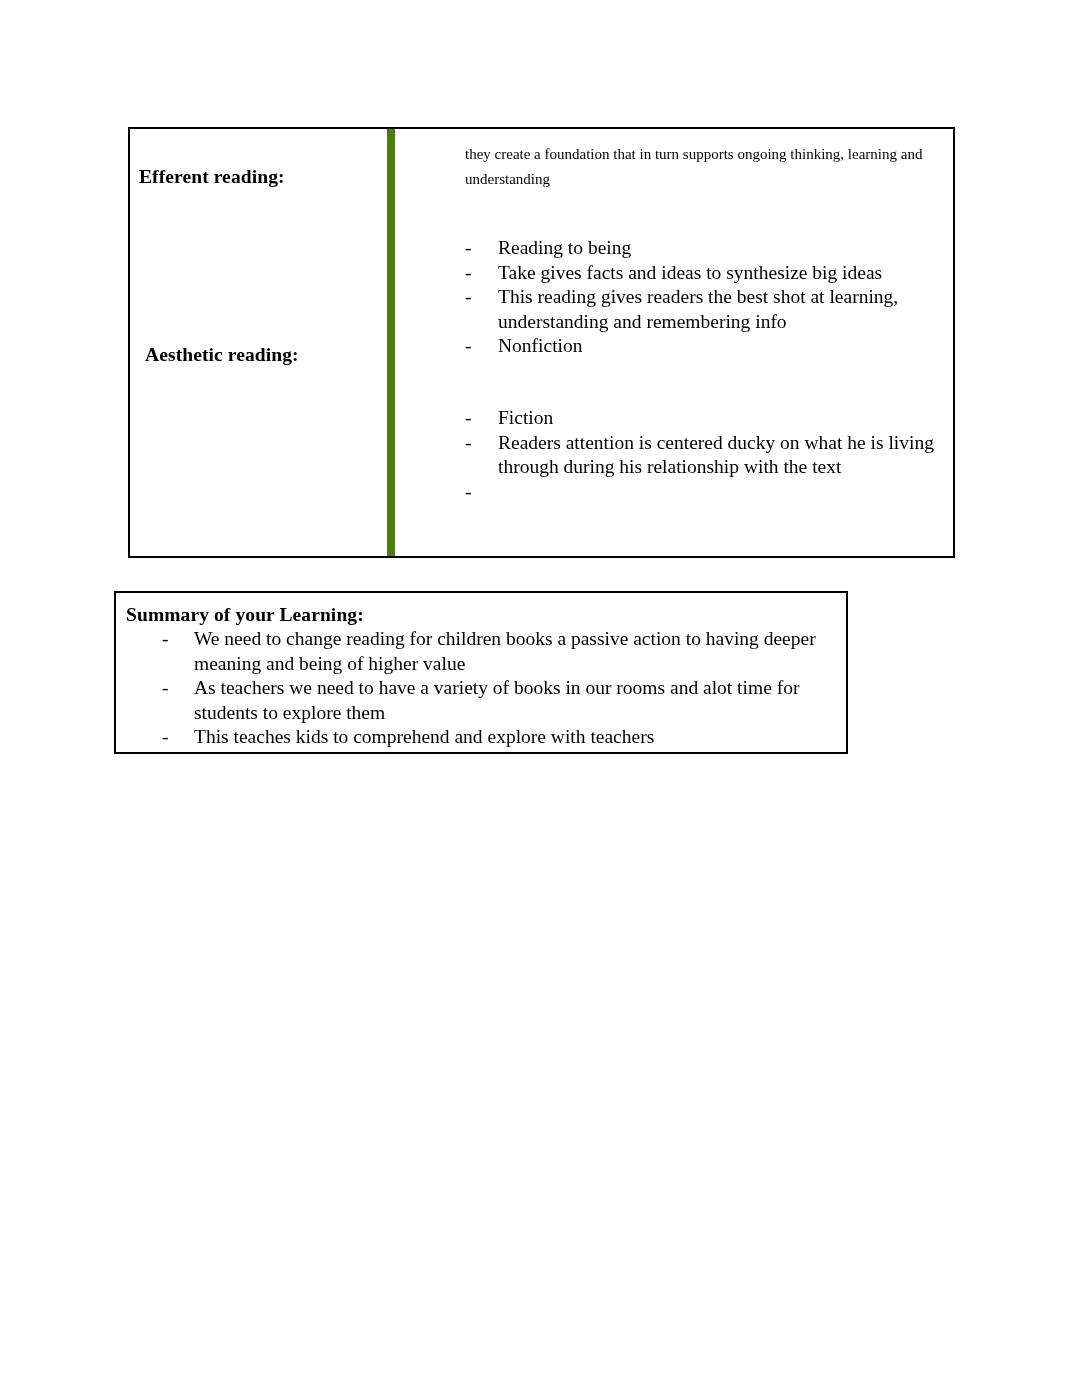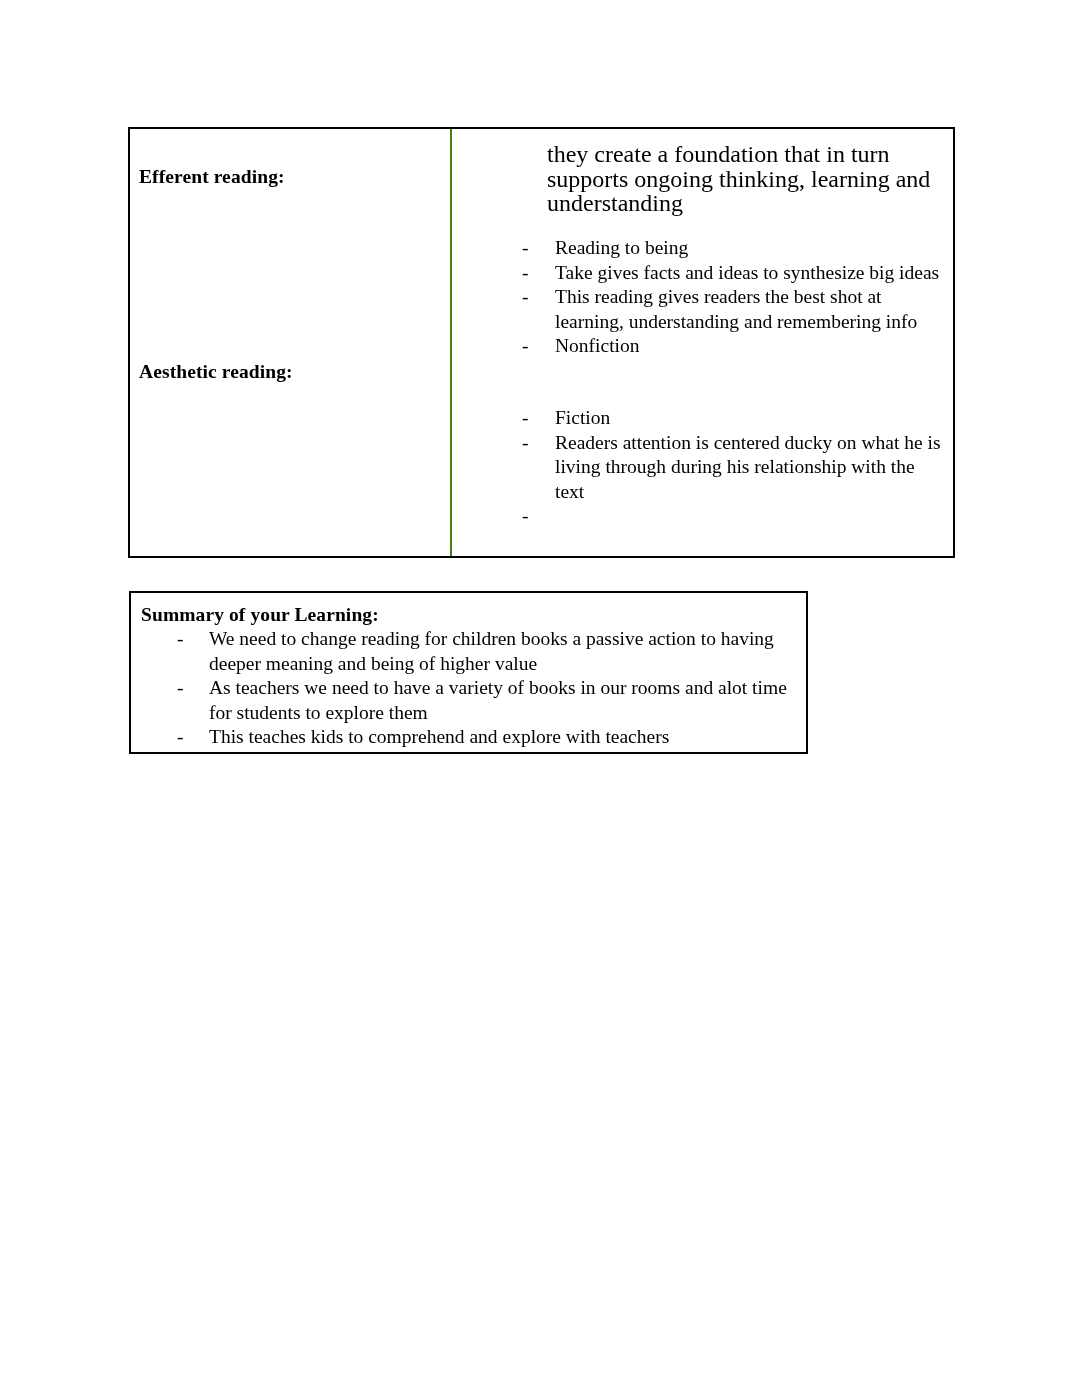--- a/index.html
+++ b/index.html
@@ -32,55 +32,54 @@
     left: 128px;
     top: 127px;
     width: 827px;          
     height: 431px;         
     border: 2px solid #000000;
     box-sizing: border-box;
     display: flex;
     background: #ffffff;
   }
   .col-left {
-    width: 322px;          
-    box-sizing: border-box;
-    border-right: 2px solid #4d7c0f;
+    width: 265px;          
+    box-sizing: border-box;
+    border-right: 8px solid #4d7c0f;
     position: relative;
     flex: 0 0 auto;
   }
   .col-right {
     flex: 1 1 auto;
     box-sizing: border-box;
     position: relative;
   }
 
   .term-label {
     position: absolute;
     left: 9px;
     font-weight: bold;
     font-size: 19.5px;
     line-height: 24px;
     letter-spacing: 0.1px;
     white-space: nowrap;
   }
   .term-efferent  { top: 36px; }
-  .term-aesthetic { top: 231px; }
+  .term-aesthetic { top: 214px; margin-left: 6px; }
 
   
   .rc-block {
     position: absolute;
     left: 70px;
     right: 8px;
   }
   .intro-para {
     top: 13px;
-    font-size: 24px;
+    font-size: 15px;
     line-height: 24.5px;
-    margin-left: 25px;
   }
   .efferent-list { top: 107px; }
   .aesthetic-list { top: 277px; }
 
   
   ul.dash-list {
     list-style: none;
     margin: 0;
     padding: 0;
     font-size: 19.5px;
@@ -95,23 +94,23 @@
     position: absolute;
     left: 0;
     top: 0;
     width: 14px;
     text-align: left;
   }
 
   
   .summary-box {
     position: absolute;
-    left: 129px;
+    left: 114px;
     top: 591px;
-    width: 679px;
+    width: 734px;
     height: 163px;        
     border: 2px solid #000000;
     box-sizing: border-box;
     background: #ffffff;
     padding: 10px 8px 12px 8px;
   }
   .summary-title {
     font-weight: bold;
     font-size: 19.5px;
     line-height: 24px;

